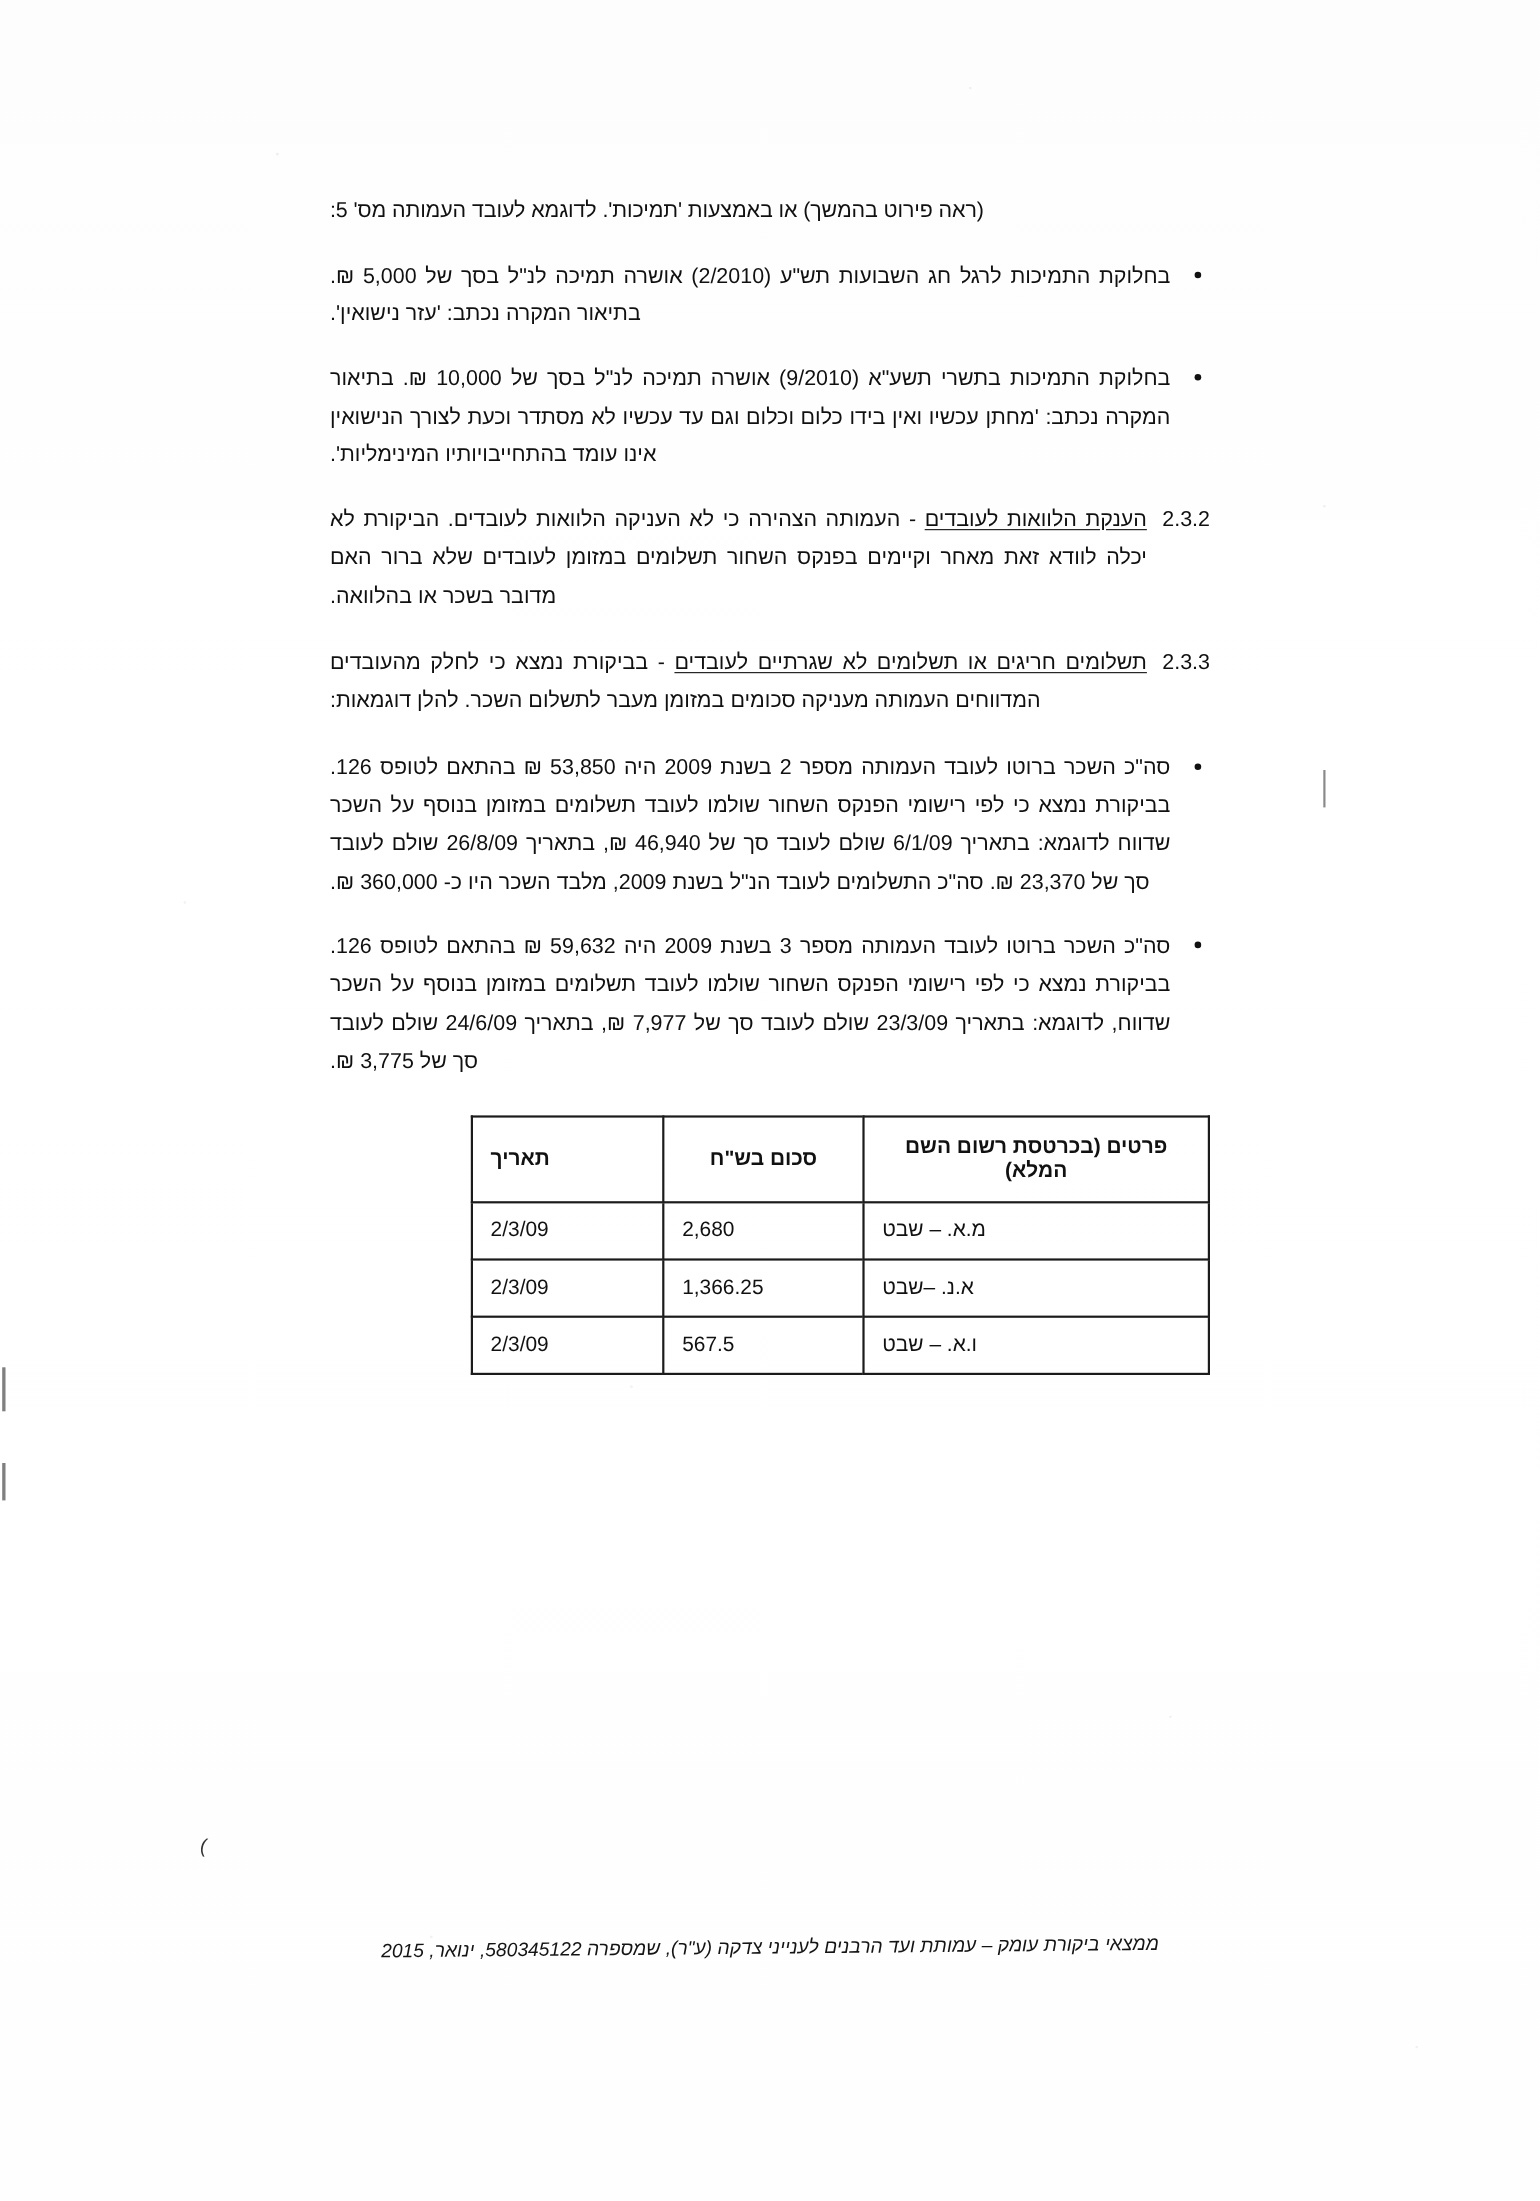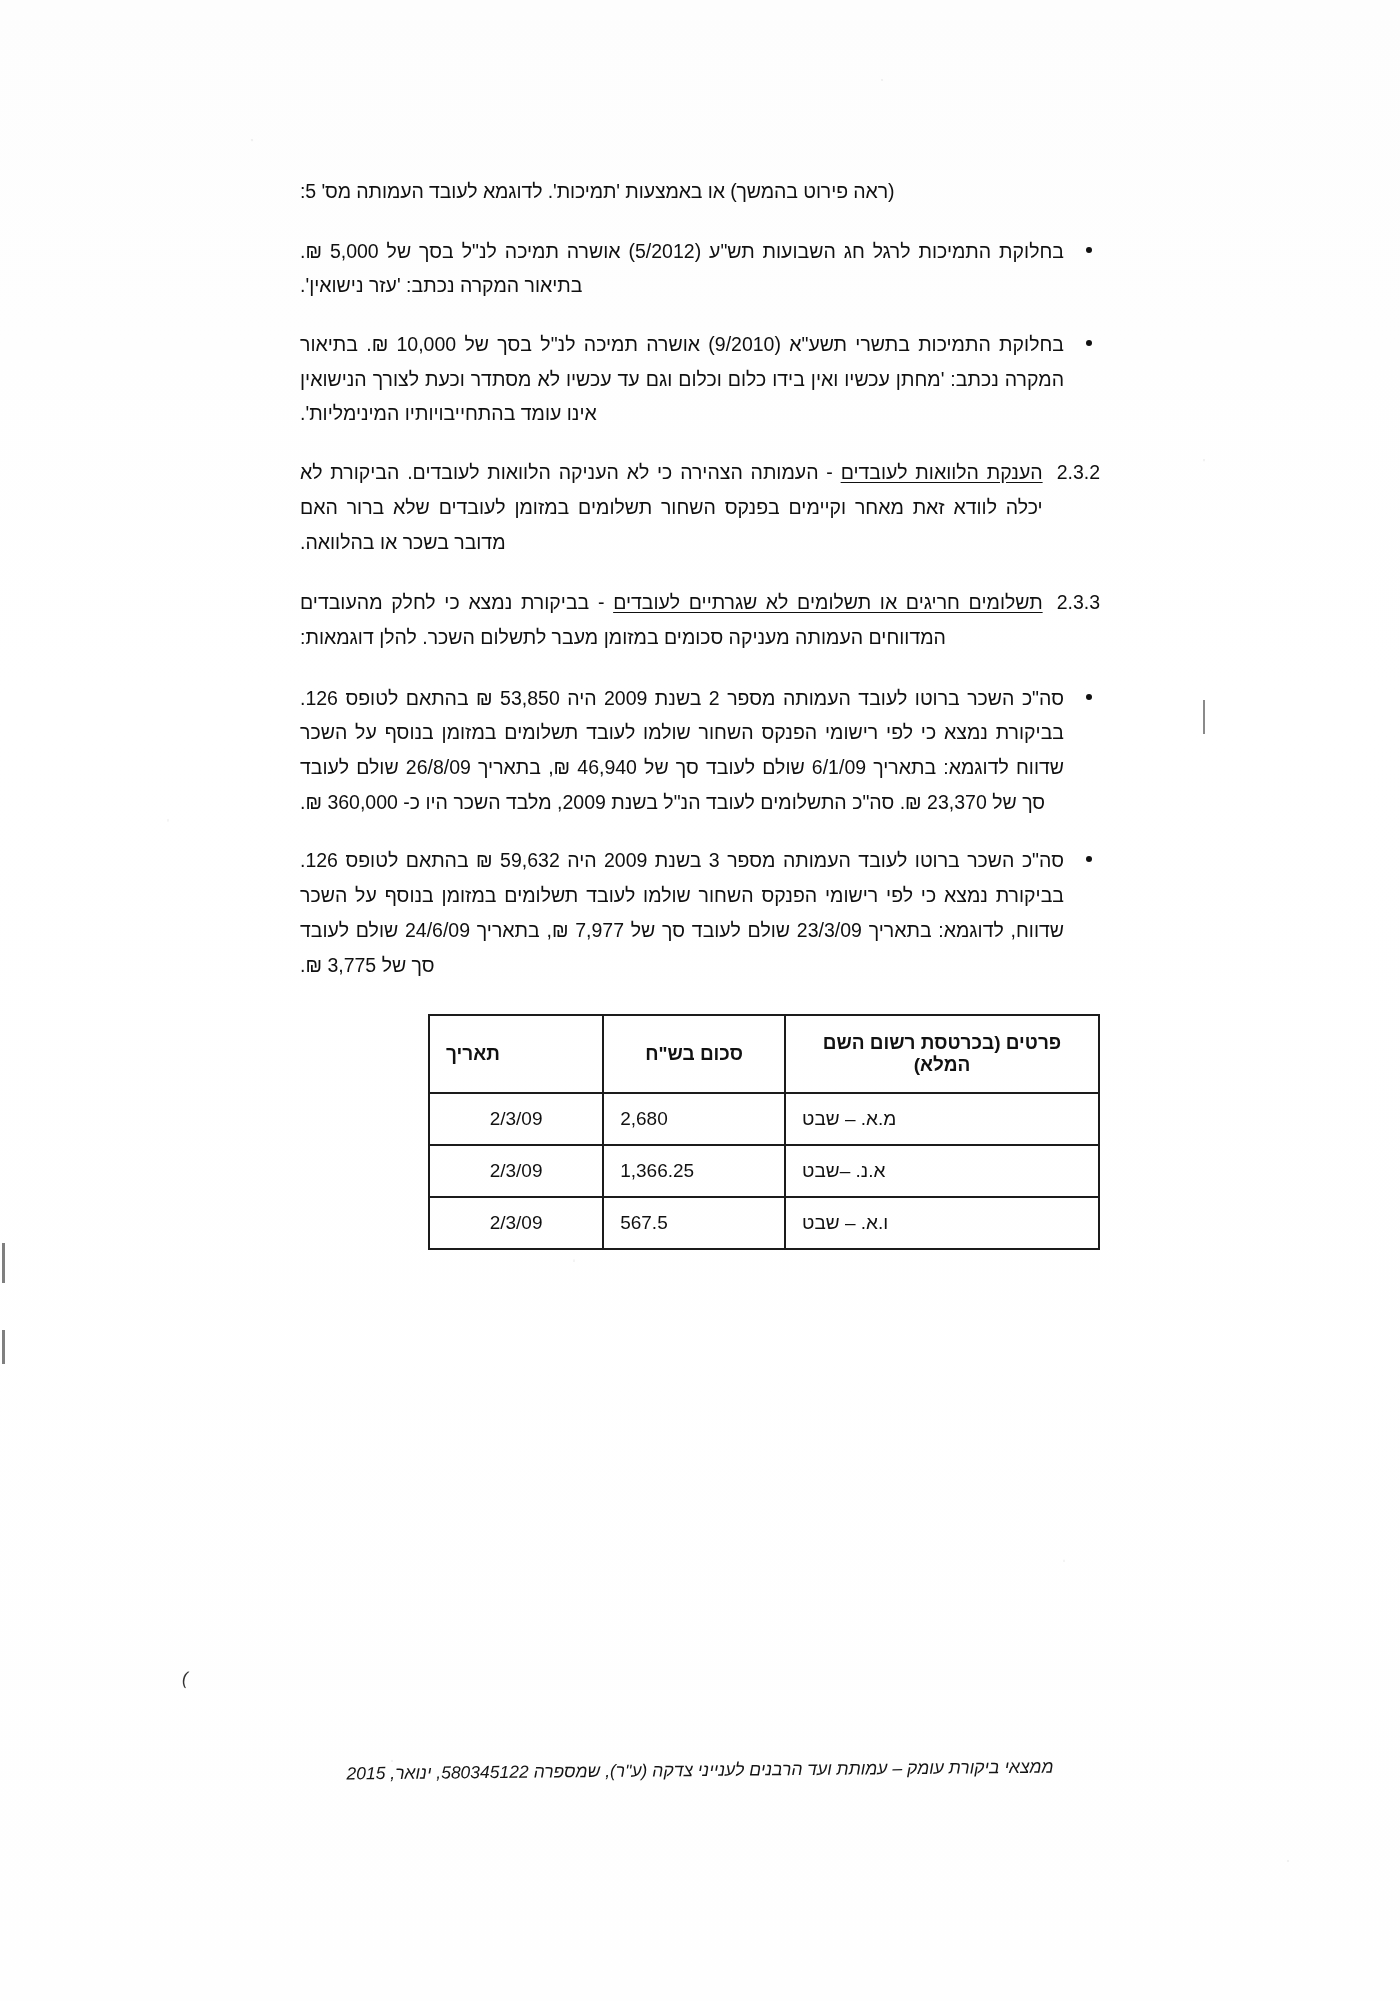--- a/index.html
+++ b/index.html
@@ -138,21 +138,21 @@
     font-weight: bold;
     text-align: center;
     padding: 16px 16px;
   }
   table.paytable th.c-details { text-align: center; width: 340px; }
   table.paytable th.c-amount  { text-align: center; width: 170px; }
   table.paytable th.c-date    { text-align: left; width: 166px; }
 
   table.paytable td.c-details { text-align: left;  }
   table.paytable td.c-amount  { text-align: left; direction: ltr; }
-  table.paytable td.c-date    { text-align: center; direction: ltr; }
+  table.paytable td.c-date    { direction: ltr; }
 
   
   .page-number {
     position: absolute;
     top: 1718px;
     left: 0;
     right: 0;
     text-align: center;
     font-size: 20px;
     font-weight: bold;
@@ -191,21 +191,21 @@
 </head>
 <body>
 
 <div class="page">
 
   <div class="content">
 
     <p class="lead-line">(ראה פירוט בהמשך) או באמצעות 'תמיכות'. לדוגמא לעובד העמותה מס' 5:</p>
 
     <ul class="bullets">
-      <li>בחלוקת התמיכות לרגל חג השבועות תש"ע (5/2012) אושרה תמיכה לנ"ל בסך של 5,000 ₪. בתיאור המקרה נכתב: 'עזר נישואין'.</li>
+      <li>בחלוקת התמיכות לרגל חג השבועות תש"ע (2/2010) אושרה תמיכה לנ"ל בסך של 5,000 ₪. בתיאור המקרה נכתב: 'עזר נישואין'.</li>
       <li>בחלוקת התמיכות בתשרי תשע"א (9/2010) אושרה תמיכה לנ"ל בסך של 10,000 ₪. בתיאור המקרה נכתב: 'מחתן עכשיו ואין בידו כלום וכלום וגם עד עכשיו לא מסתדר וכעת לצורך הנישואין אינו עומד בהתחייבויותיו המינימליות'.</li>
     </ul>
 
     <div class="numbered">
       <div class="num">2.3.2</div>
       <div class="body"><span class="u">הענקת הלוואות לעובדים</span><span> - העמותה הצהירה כי לא העניקה הלוואות לעובדים. הביקורת לא יכלה לוודא זאת מאחר וקיימים בפנקס השחור תשלומים במזומן לעובדים שלא ברור האם מדובר בשכר או בהלוואה.</span></div>
     </div>
 
     <div class="numbered">
       <div class="num">2.3.3</div>

